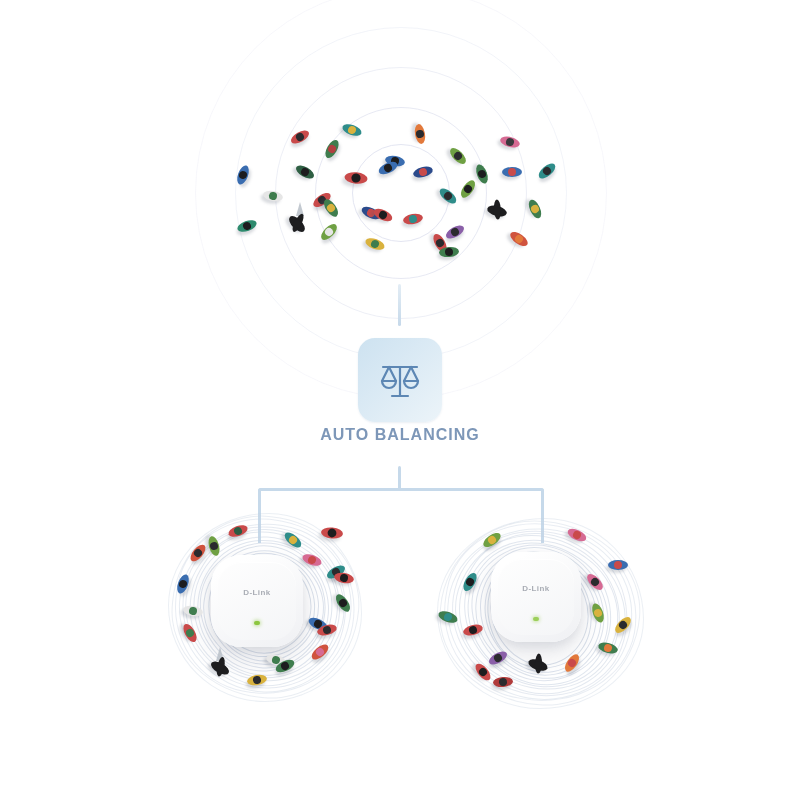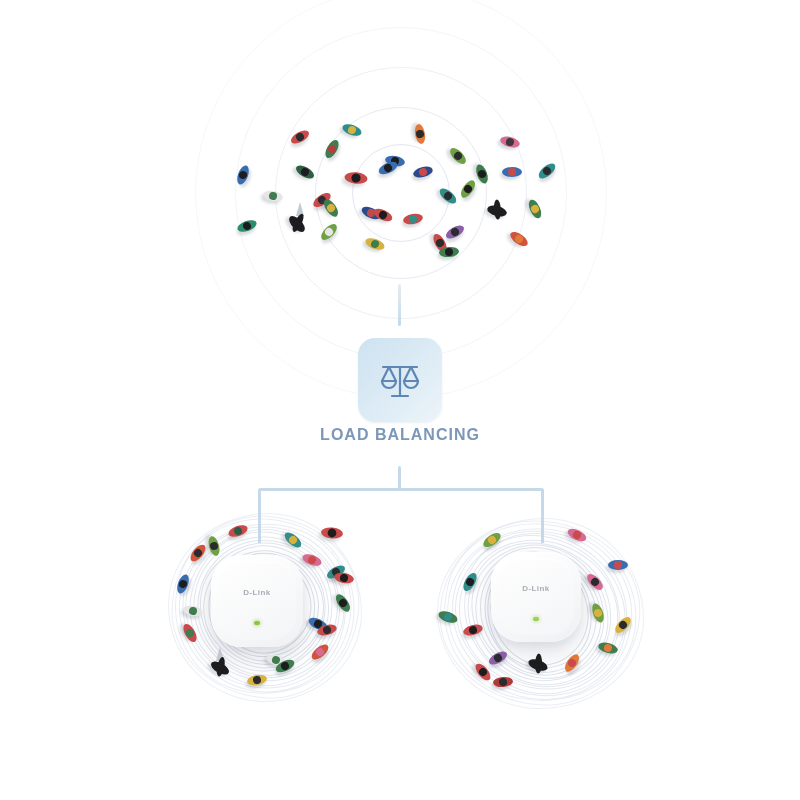--- a/index.html
+++ b/index.html
@@ -213,21 +213,21 @@
       <path d="M24 11 V40"></path>
       <path d="M16 40 H32"></path>
       <path d="M13 11 L6 25 H20 Z"></path>
       <path d="M6 25 A7 7 0 0 0 20 25"></path>
       <path d="M35 11 L28 25 H42 Z"></path>
       <path d="M28 25 A7 7 0 0 0 42 25"></path>
     </svg>
   </div>
 
   <div class="label">
-    <div>LOAD BALANCING</div>
+    <div>AUTO BALANCING</div>
   </div>
 
   <div class="stem" id="stemMid"></div>
   <div class="bracket"></div>
 
   <div id="ringsLeft" class="rings">
       <div class="ring" style="left: 168px; top: 512.5px; width: 192px; height: 187px; border-radius: 52% 48% 50% 50% / 49% 53% 47% 51%; transform: rotate(0deg); border-color: rgba(199, 209, 224, 0.35);"></div>
       <div class="ring" style="left: 171.6px; top: 515.9px; width: 184.8px; height: 180.2px; border-radius: 48% 52% 47% 53% / 52% 48% 53% 47%; transform: rotate(5deg); border-color: rgba(199, 209, 224, 0.376);"></div>
       <div class="ring" style="left: 175.2px; top: 519.3px; width: 177.6px; height: 173.4px; border-radius: 50% 50% 53% 47% / 47% 53% 49% 51%; transform: rotate(10deg); border-color: rgba(199, 209, 224, 0.4);"></div>
       <div class="ring" style="left: 178.8px; top: 522.7px; width: 170.4px; height: 166.6px; border-radius: 53% 47% 49% 51% / 51% 49% 50% 50%; transform: rotate(15deg); border-color: rgba(199, 209, 224, 0.424);"></div>

